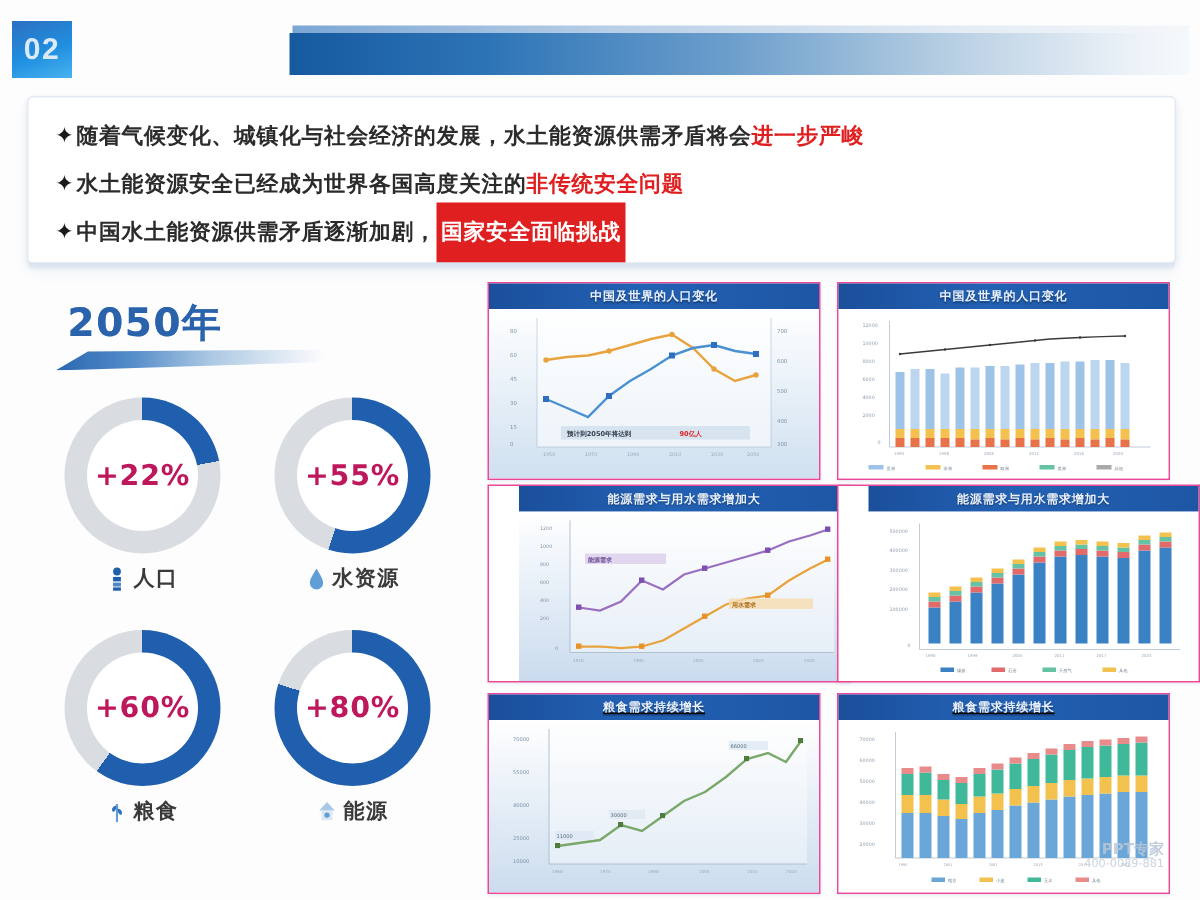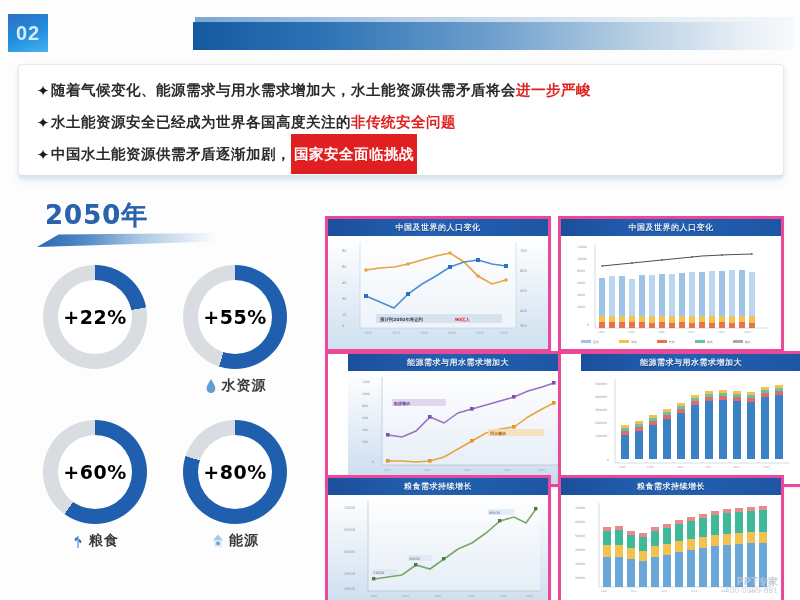--- a/index.html
+++ b/index.html
@@ -76,37 +76,37 @@
   .donut-cell{position:absolute;width:140px;height:150px;}
   .dc1{left:5px;top:0;} .dc2{left:145px;top:0;}
   .dc3{left:5px;top:155px;} .dc4{left:145px;top:155px;}
   .ring{position:relative;width:104px;height:104px;margin:0 auto;border-radius:50%;}
   .ring .inner{
     position:absolute;left:15px;top:15px;width:74px;height:74px;border-radius:50%;
     background:#ffffff;display:flex;align-items:center;justify-content:center;
   }
   .pctv{
     font-family:"DejaVu Sans",sans-serif;
-    font-size:19px;font-weight:bold;color:#000000;letter-spacing:.5px;
+    font-size:19px;font-weight:bold;color:#be185d;letter-spacing:.5px;
     text-shadow:1px 1px 0 rgba(255,255,255,.9);
   }
   .dlabel{
     margin-top:8px;text-align:center;
     font-family:"DejaVu Sans",sans-serif;
     font-size:14px;font-weight:bold;color:#3a3a3a;letter-spacing:1px;
     display:flex;align-items:center;justify-content:center;gap:4px;
   }
   .dicon{width:14px;height:16px;display:inline-block;flex:0 0 14px;}
 
   
   .grid{position:absolute;left:325px;top:188px;width:455px;height:405px;}
   .panel{position:absolute;width:220px;height:130px;background:#ffffff;
-    border:3px solid #ec4899;box-shadow:0 1px 2px rgba(40,70,110,.10);margin-top:28px;}
+    border:1px solid #ec4899;box-shadow:0 1px 2px rgba(40,70,110,.10);}
   .pL{left:0;} .pR{left:233px;}
-  .pT{top:0;} .pM{top:135px;padding-left:20px;} .pB{top:259px;}
+  .pT{top:0;} .pM{top:135px;padding-left:20px;} .pB{top:274px;text-decoration:underline;}
   .panel.tall{height:132px;}
   .ptitle{
     height:17px;width:100%;
     background:linear-gradient(90deg,#1b4f9b 0%,#2361b4 45%,#1d56a4 100%);
     color:#e8f0fb;font-size:8px;font-weight:bold;letter-spacing:.5px;
     display:flex;align-items:center;justify-content:center;
     font-family:"DejaVu Sans",sans-serif;
     text-shadow:0 1px 1px rgba(0,0,0,.35);
   }
   .pbody{position:relative;width:100%;height:calc(100% - 17px);overflow:hidden;}
@@ -128,21 +128,21 @@
     <div class="hdr-bar-wrap">
       <div class="hdr-bar-top"></div>
       <div class="hdr-bar-main"></div>
     </div>
   </div>
 
   <div class="bullets">
     <div class="blt blt1">
       <span class="mark">✦</span>
       <span class="txt">
-        <span>随着气候变化、能源需求与用水需求增加大，水土能资源供需矛盾将会</span><span class="red">进一步严峻</span>
+        <span>随着气候变化、城镇化与社会经济的发展，水土能资源供需矛盾将会</span><span class="red">进一步严峻</span>
       </span>
     </div>
     <div class="blt blt2">
       <span class="mark">✦</span>
       <span class="txt">
         <span>水土能资源安全已经成为世界各国高度关注的</span><span class="red">非传统安全问题</span>
       </span>
     </div>
     <div class="blt blt3">
       <span class="mark">✦</span>
@@ -157,20 +157,31 @@
     <div class="swoosh"></div>
   </div>
 
   <div class="donuts">
 
     <div class="donut-cell dc1">
       <div class="ring" style="background: conic-gradient(rgb(31, 95, 173) 0deg, rgb(31, 95, 173) 79.2deg, rgb(217, 220, 224) 79.2deg, rgb(217, 220, 224) 360deg);">
         <div class="inner">
           <span class="pctv">+22%</span>
         </div>
+      </div>
+      <div class="dlabel">
+        <span class="dicon">
+          <svg viewBox="0 0 14 16">
+              <circle cx="7" cy="3" r="2.6" fill="#1f5fad"></circle>
+              <rect x="4.4" y="6.6" width="5.2" height="3" fill="#1f5fad"></rect>
+              <rect x="4.4" y="10.4" width="5.2" height="2.6" fill="#4f86c6"></rect>
+              <rect x="4.4" y="13.6" width="5.2" height="2.2" fill="#1f5fad"></rect>
+            </svg>
+        </span>
+        <span>人口</span>
       </div>
     </div>
 
     <div class="donut-cell dc2">
       <div class="ring" style="background: conic-gradient(rgb(31, 95, 173) 0deg, rgb(31, 95, 173) 198deg, rgb(217, 220, 224) 198deg, rgb(217, 220, 224) 360deg);">
         <div class="inner">
           <span class="pctv">+55%</span>
         </div>
       </div>
       <div class="dlabel">

